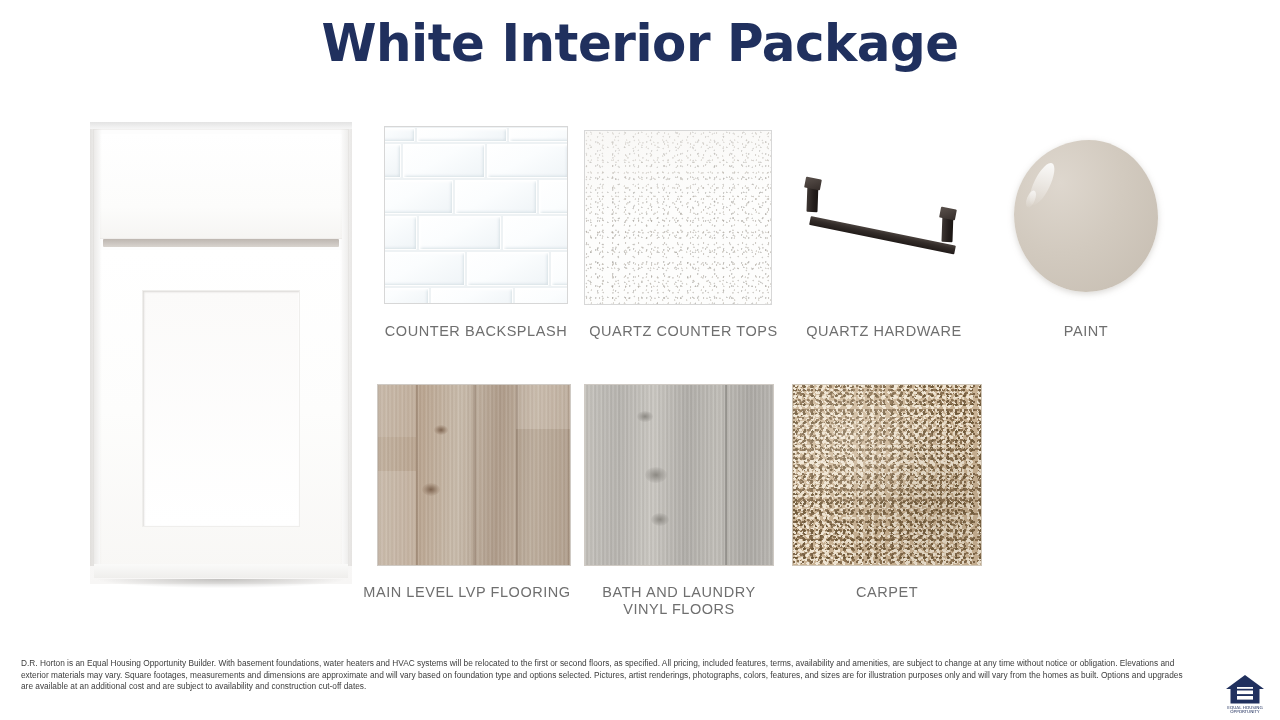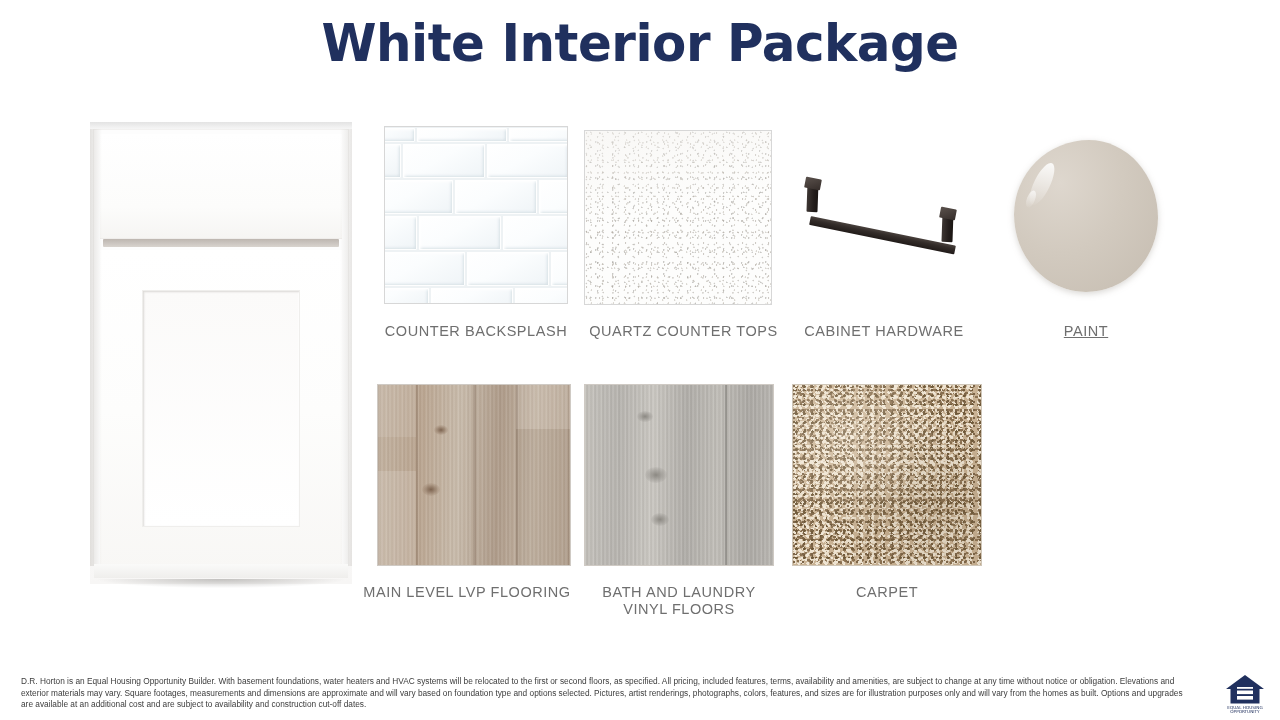--- a/index.html
+++ b/index.html
@@ -252,21 +252,21 @@
   }
   .carpet-tone{
     position:absolute;inset:0;
     background:
       radial-gradient(ellipse at 30% 30%, rgba(255,250,240,.28), rgba(0,0,0,0) 55%),
       radial-gradient(ellipse at 75% 70%, rgba(110,90,62,.20), rgba(0,0,0,0) 55%);
   }
 
   
   .disclaimer{
-    position:absolute;left:21px;top:676px;width:1175px;
+    position:absolute;left:21px;top:658px;width:1175px;
     font-size:8.3px;line-height:11.6px;color:#3c3c3c;
     text-align:left;
   }
   .eho{
     position:absolute;right:13px;bottom:6px;width:44px;height:44px;
   }
 </style>
 </head>
 <body>
 
@@ -330,30 +330,30 @@
   </div>
 
   <div class="cell" style="left:798px;top:170px;width:172px;height:140px;">
     <div class="hw" style="left:0;top:0;">
       <div class="hw-bar"></div>
       <div class="hw-post l"></div>
       <div class="hw-post r"></div>
       <div class="hw-cap l"></div>
       <div class="hw-cap r"></div>
     </div>
-    <div class="caption" style="top:153px;">CABINET HARDWARE</div>
+    <div class="caption" style="top:153px;">QUARTZ HARDWARE</div>
   </div>
 
   <div class="cell" style="left:1014px;top:140px;width:144px;height:165px;">
     <div class="paint" style="left:0;top:0;">
       <div class="paint-body"></div>
       <div class="paint-gloss"></div>
       <div class="paint-gloss2"></div>
     </div>
-    <div class="caption" style="top:183px;text-decoration:underline;">PAINT</div>
+    <div class="caption" style="top:183px;">PAINT</div>
   </div>
 
   <div class="cell" style="left:377px;top:384px;width:180px;height:182px;">
     <div class="sq" style="left:0;top:0;width:194px;height:182px;border-color:#cfcac4;">
       <div class="lvp"></div>
       <div class="lvp-seam" style="left:38px;top:0;width:2px;height:182px;"></div>
       <div class="lvp-seam" style="left:96px;top:0;width:2px;height:182px;"></div>
       <div class="lvp-seam" style="left:138px;top:0;width:2px;height:182px;"></div>
       <div class="lvp-plank" style="left:0;top:0;width:38px;height:52px;"></div>
       <div class="lvp-plank" style="left:138px;top:0;width:56px;height:44px;"></div>

